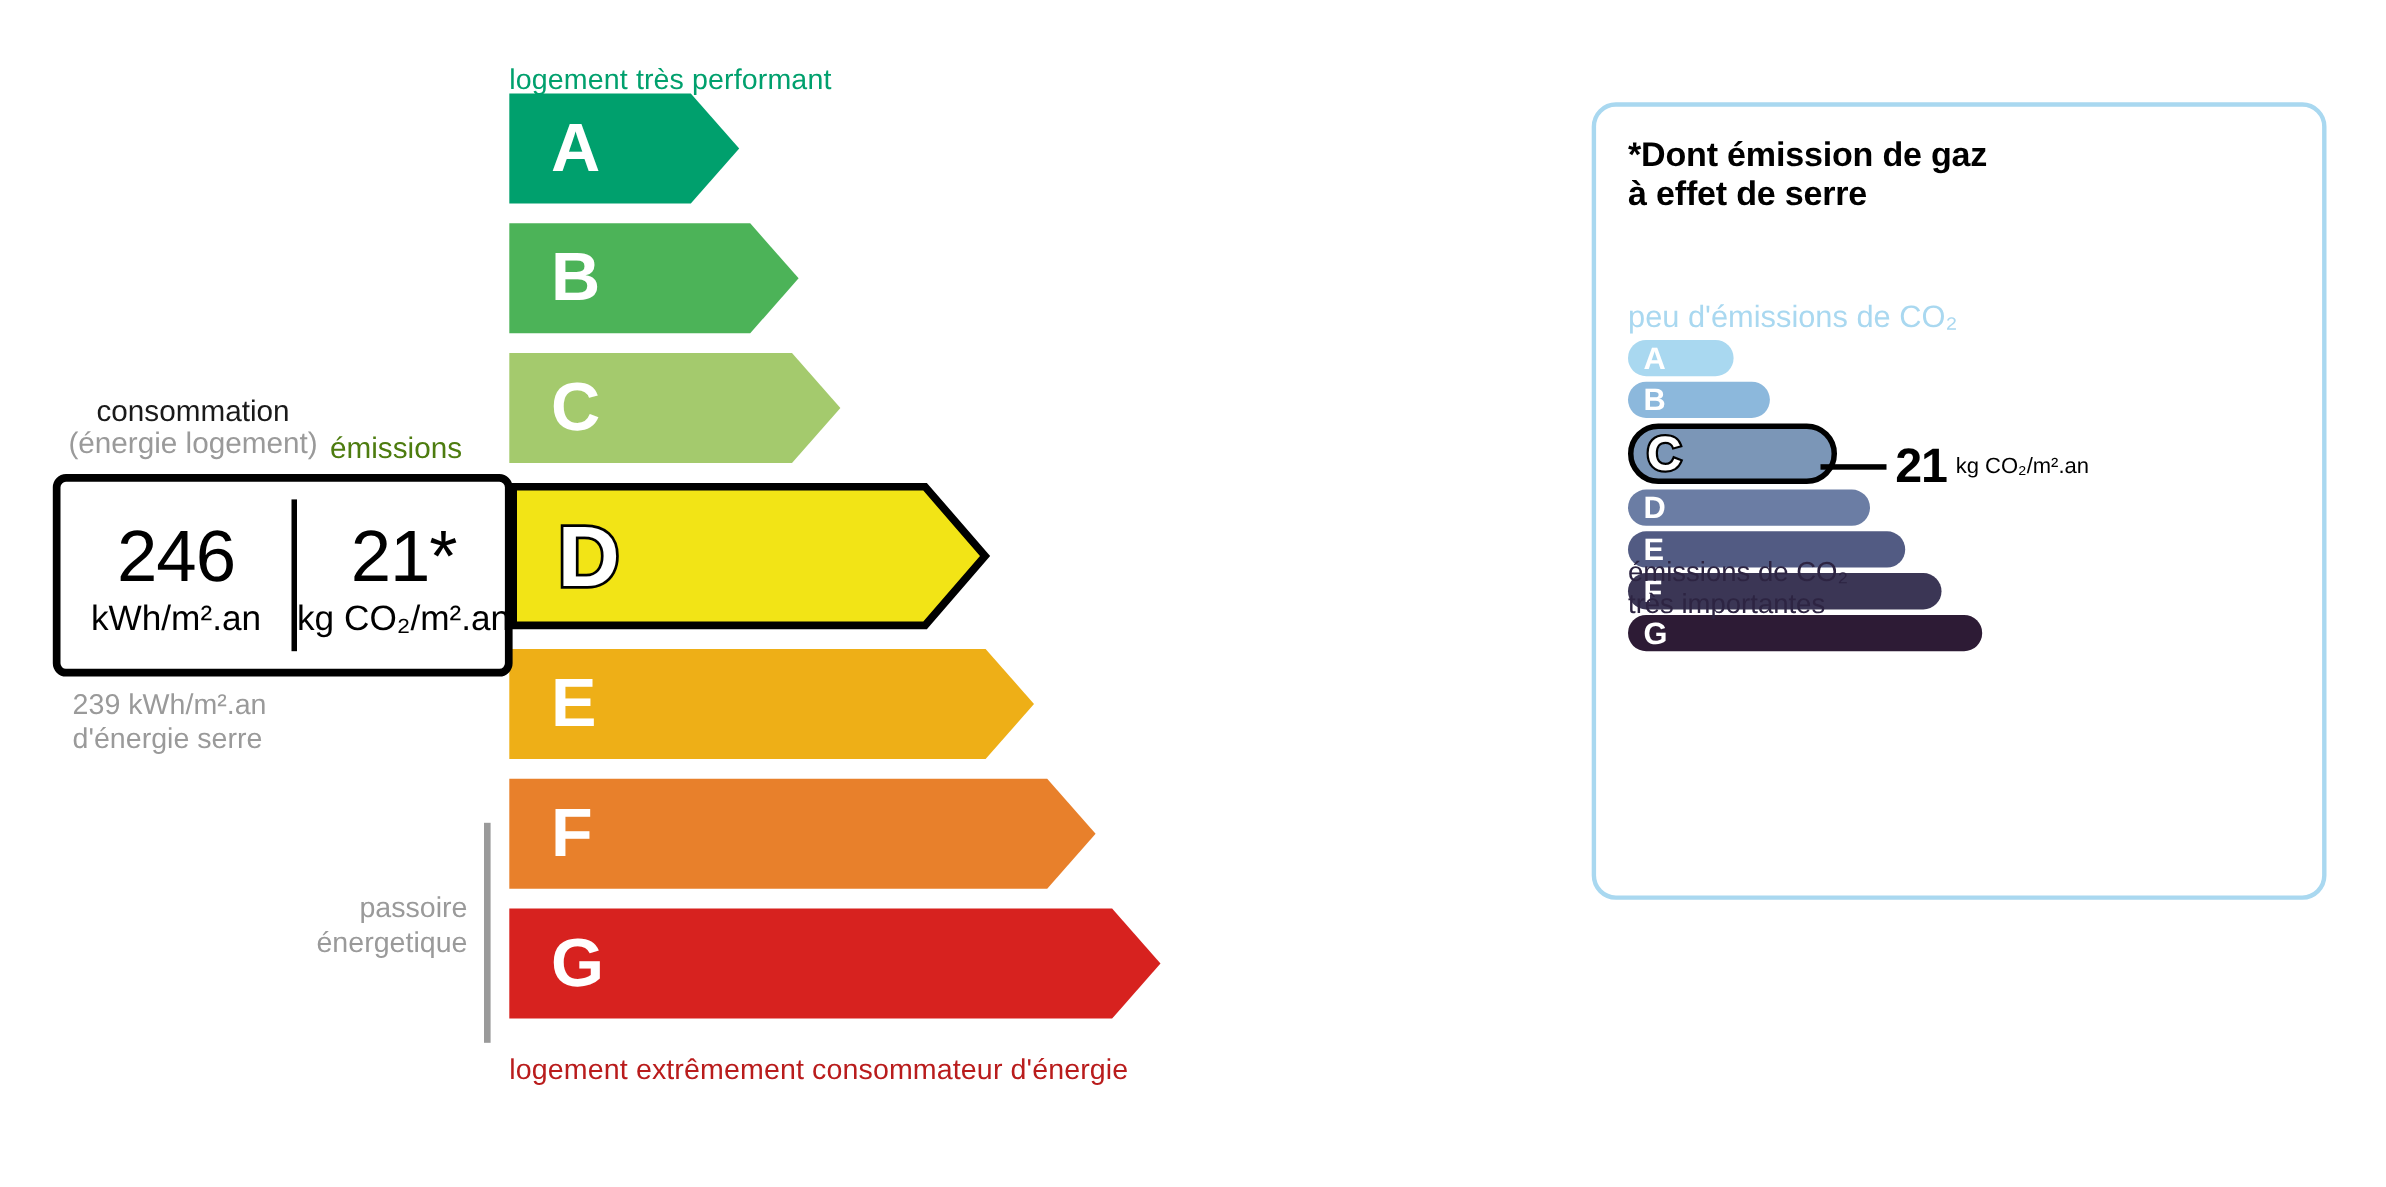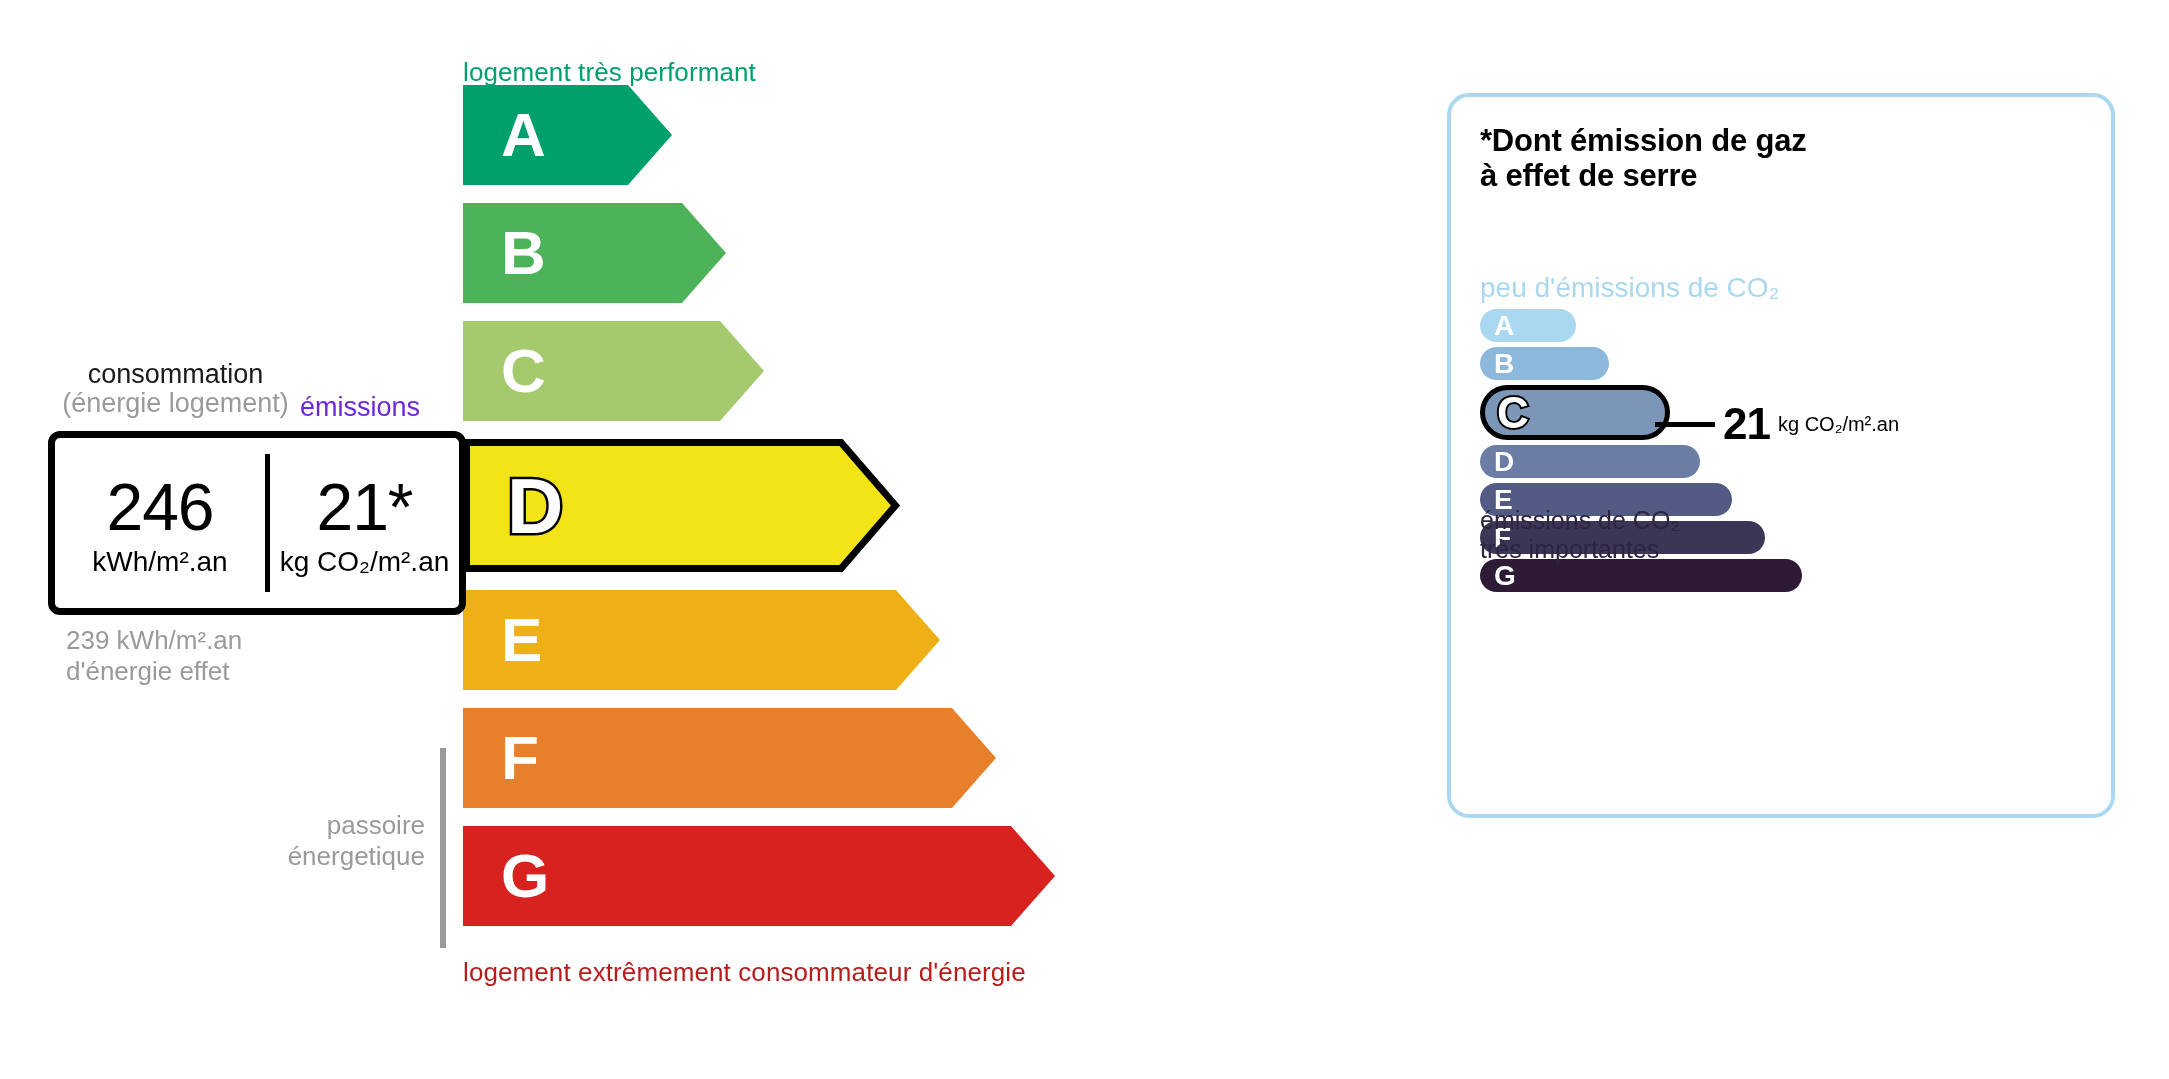--- a/index.html
+++ b/index.html
@@ -101,21 +101,21 @@
   .value-cell.secondary { flex: 1 1 auto; text-align: center; }
   .value-number {
     font-size: 66px;
     font-weight: normal;
     color: #000000;
     line-height: 1;
     letter-spacing: -1px;
   }
   .value-unit {
     margin-top: 6px;
-    font-size: 28px;
+    font-size: 32px;
     color: #000000;
     white-space: nowrap;
   }
   .value-divider {
     width: 5px;
     background: #000000;
     margin: 16px 0 16px 0;
     flex: 0 0 5px;
   }
 
@@ -128,21 +128,21 @@
     font-size: 27px;
     color: #1a1a1a;
     line-height: 1.08;
   }
   .hdr-consommation .sub { color: #9a9a9a; display: block; }
   .hdr-emissions {
     position: absolute;
     left: 300px;
     top: 392px;
     font-size: 27px;
-    color: #6d28d9;
+    color: #4d7c0f;
     white-space: nowrap;
   }
   .final-energy {
     position: absolute;
     left: 66px;
     top: 625px;
     font-size: 26px;
     color: #9a9a9a;
     line-height: 1.18;
   }
@@ -338,21 +338,21 @@
       </div>
       <div class="value-divider"></div>
       <div class="value-cell secondary">
         <div class="value-number">21*</div>
         <div class="value-unit">kg CO₂/m².an</div>
       </div>
     </div>
 
     <div class="final-energy">
       <div>239 kWh/m².an</div>
-      <div>d'énergie effet</div>
+      <div>d'énergie serre</div>
     </div>
 
     <div id="passoire-bar"></div>
     <div id="passoire-label">
       <div>passoire</div>
       <div>énergetique</div>
     </div>
   </div>
 
   <div id="co2-panel">

